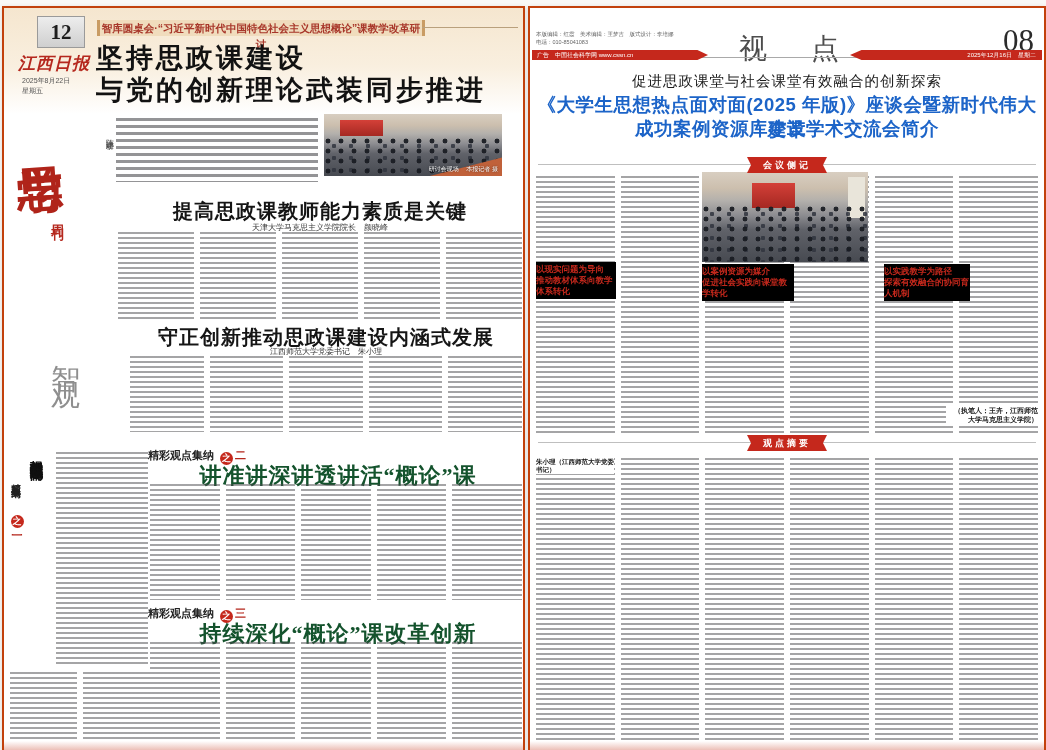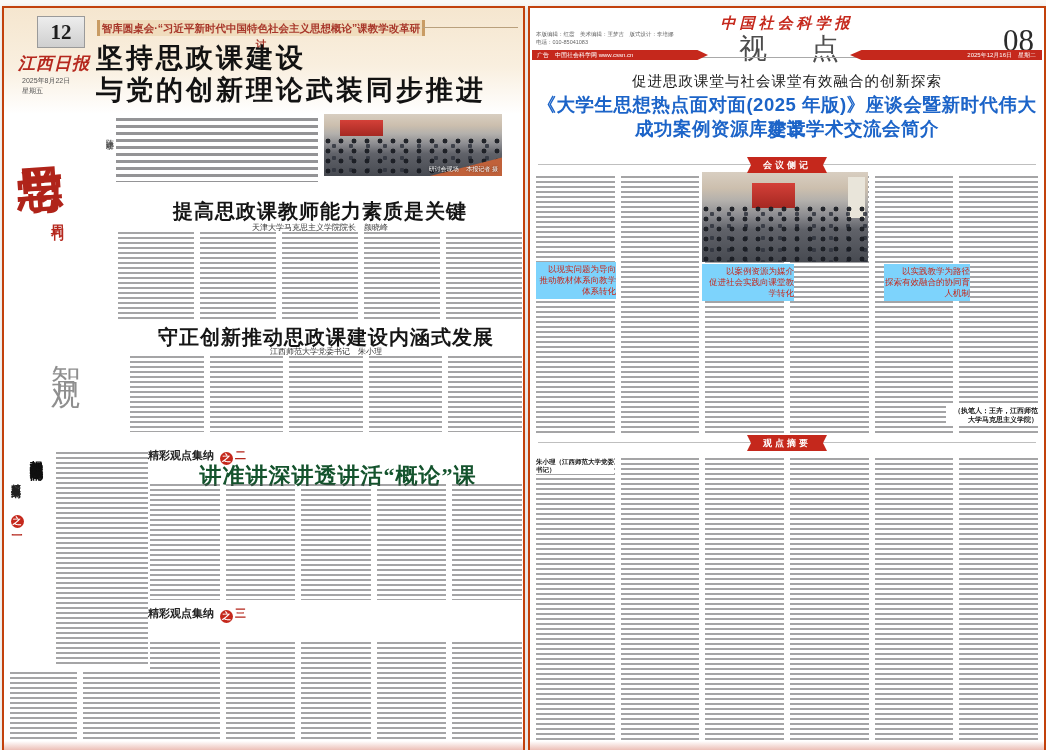--- a/index.html
+++ b/index.html
@@ -84,22 +84,22 @@
   .redbar.r{right:2px;width:192px;clip-path:polygon(6% 0,100% 0,100% 100%,6% 100%,0 50%);
         text-align:right;padding-right:6px;box-sizing:border-box;}
   .edlines{left:6px;top:23px;font-size:5.5px;color:#666;line-height:7.5px;}
   .pagenum08{right:10px;top:15px;font-size:31px;color:#2b2b2b;font-weight:400;}
   .kicker{left:0;top:64px;width:100%;font-weight:normal;font-size:14.5px;color:#1b1b1b;letter-spacing:1px;}
   .bluehead{left:0;width:100%;color:#1c64c8;font-weight:bold;font-size:18.5px;letter-spacing:.5px;text-align:center;}
   .rib-line{position:absolute;left:8px;right:8px;height:1px;background:#bfbfbf;}
   .ribbon{position:absolute;left:50%;transform:translateX(-50%);background:#c5281c;color:#fff;
         font-size:9px;font-weight:bold;letter-spacing:3px;line-height:16px;height:16px;
         padding:0 16px;clip-path:polygon(0 0,100% 0,95% 50%,100% 100%,0 100%,5% 50%);z-index:3;}
-  .subhead{position:absolute;background:#7dd3fc;color:#c5281c;font-weight:normal;font-size:8.5px;
-        line-height:11px;text-align:right;padding:2px 0;z-index:2;}
+  .subhead{position:absolute;background:#000000;color:#c5281c;font-weight:bold;font-size:8.5px;
+        line-height:11px;text-align:left;padding:2px 0;z-index:2;}
   .endnote{position:absolute;background:#fff;color:#222;font-weight:bold;font-size:7px;
         line-height:9px;text-align:right;z-index:2;}
   .lead{position:absolute;background:#fff;color:#111;font-weight:bold;font-size:6.5px;
         line-height:8px;z-index:2;}
 </style>
 </head>
 <body>
 
 <div class="canvas">
 
@@ -180,34 +180,34 @@
         <div class="col sim"></div>
         <div class="col sim"></div>
         <div class="col sim"></div>
         <div class="col sim"></div>
         <div class="col sim"></div>
       </div>
 
     <div class="hl-hlabel" style="left:144px;top:598px;">
       <span>精彩观点集纳</span><span class="badge">之</span><span class="hl-num">三</span>
     </div>
+    <div class="abs hl-head serif ctr" style="left:150px;top:611px;width:368px;">持续深化“概论”课改革创新</div>
     <div class="cols" style="left:146px;top:634px;width:372px;height:100px;">
         <div class="col sim"></div>
         <div class="col sim"></div>
         <div class="col sim"></div>
         <div class="col sim"></div>
         <div class="col sim"></div>
       </div>
 
     <div class="page-edge"></div>
   </div>
 
   <div class="page page-right">
 
-    <div class="abs cssn-script serif">中国社会科学报</div>
     <div class="abs shidian serif">视点</div>
     <div class="abs mid-rule"></div>
 
     <div class="abs edlines">
       <div>本版编辑：红霞　美术编辑：王梦吉　版式设计：李培娜</div>
       <div>电话：010-85041083</div>
     </div>
     <div class="redbar l">广告　中国社会科学网 www.cssn.cn</div>
 
     <div class="abs pagenum08 serif">08</div>

